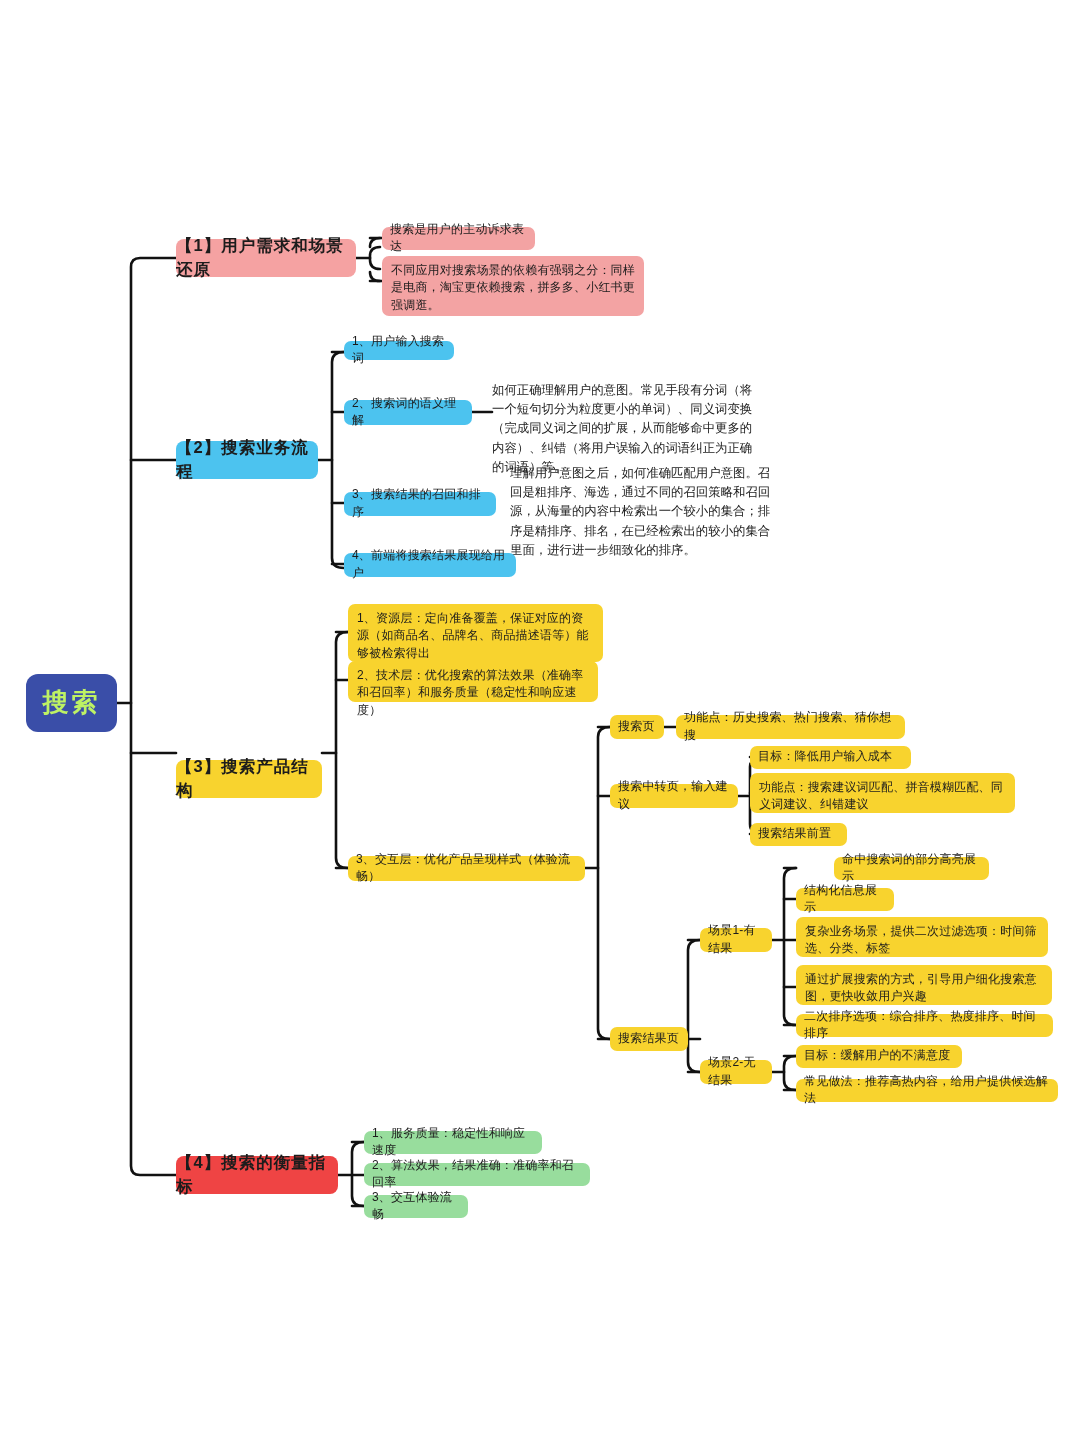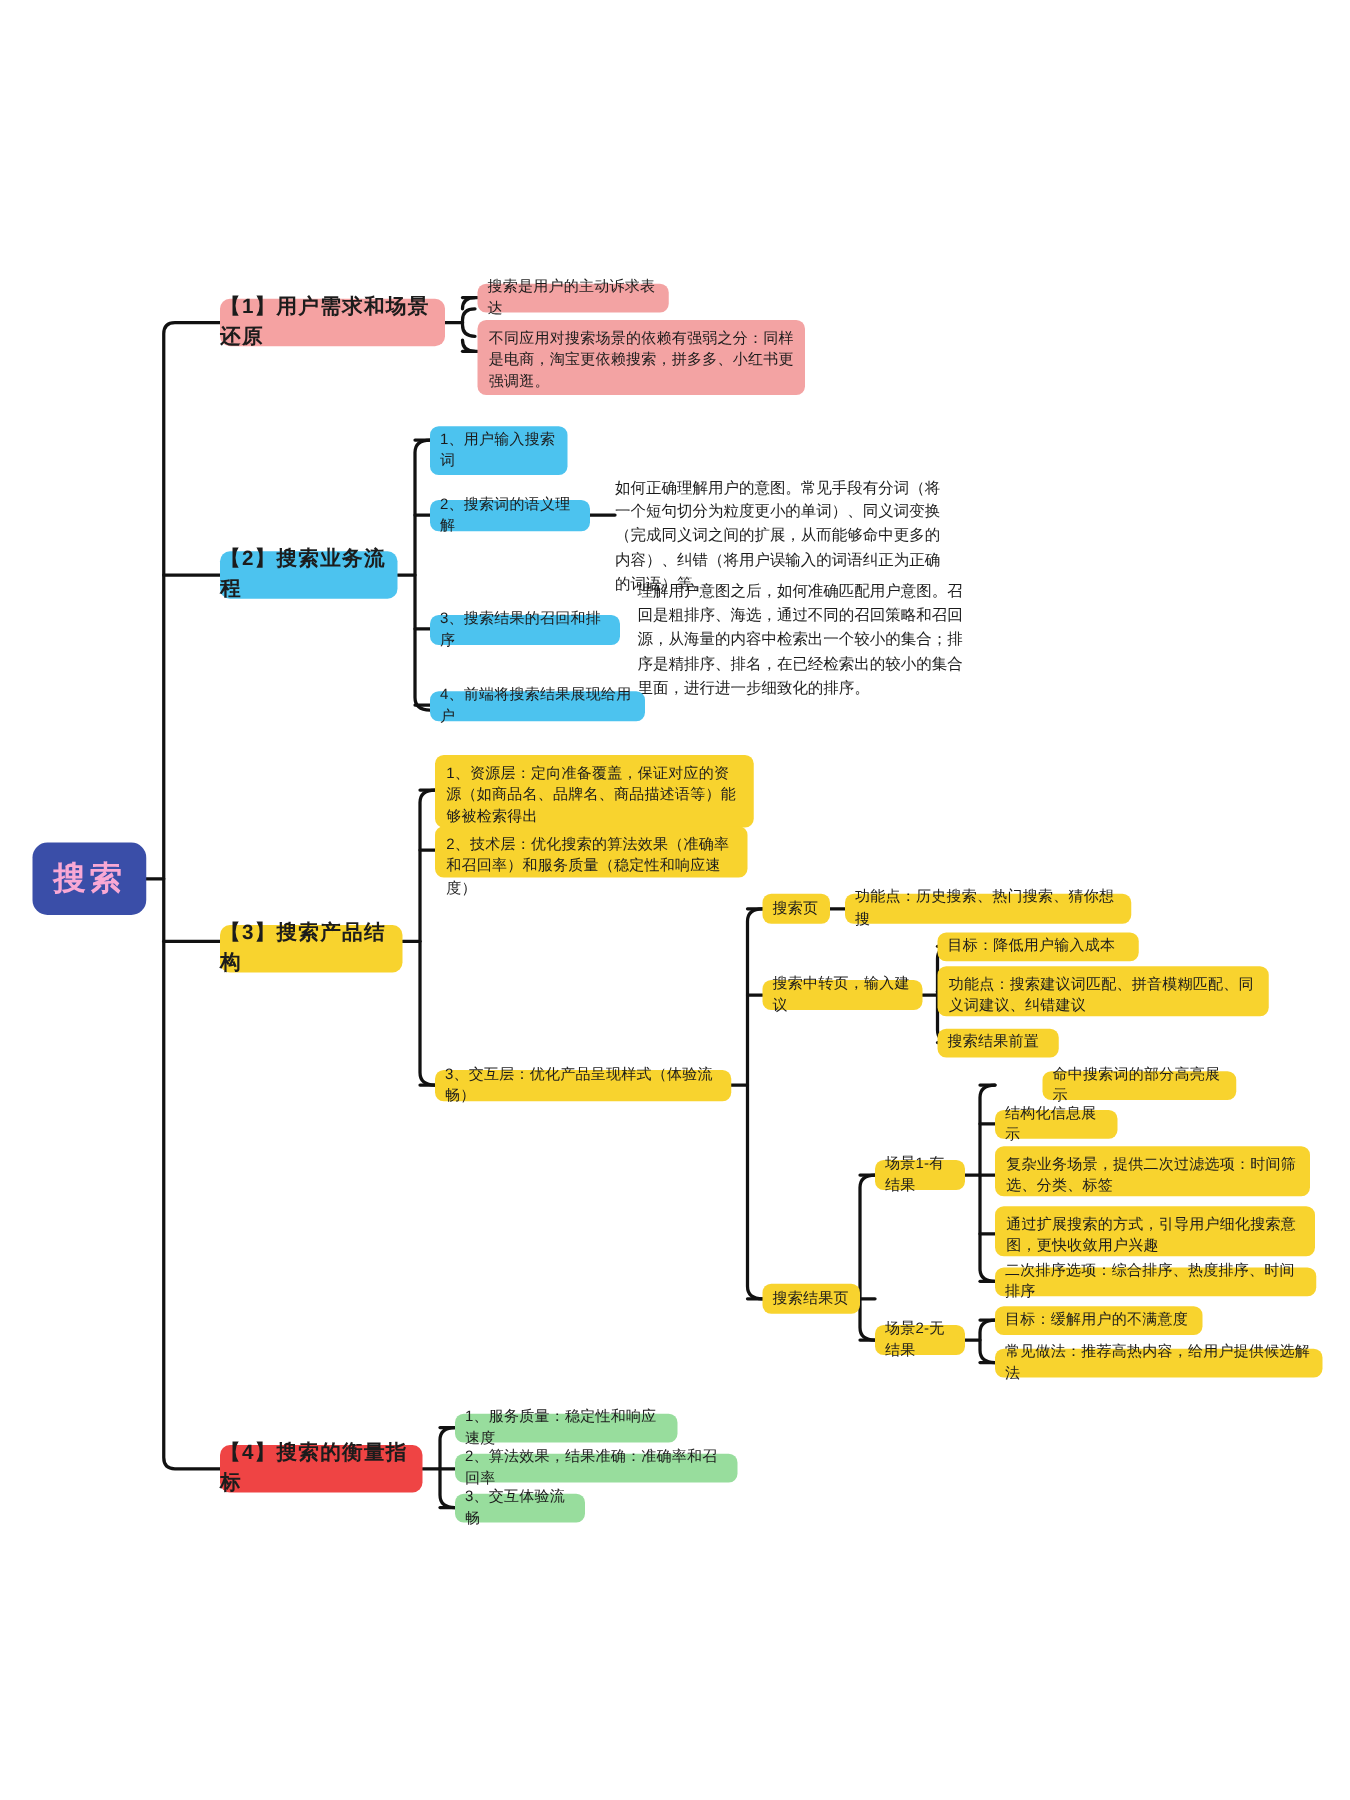--- a/index.html
+++ b/index.html
@@ -20,21 +20,21 @@
     border-radius:7px;
     line-height:1.45;
     letter-spacing:.2px;
     white-space:pre-wrap;
     z-index:5;
   }
 
   
   .root{
     background:#3a4ea8;
-    color:#f9a8d4;
+    color:#bef264;
     font-size:26px;
     font-weight:bold;
     letter-spacing:3px;
     border-radius:12px;
     display:flex;align-items:center;justify-content:center;
   }
 
   
   .topic{
     font-size:16.5px;
@@ -153,31 +153,31 @@
   <div class="node root" style="left:26px;top:674px;width:91px;height:58px;">搜索</div>
 
   <div class="node topic pink" style="left:176px;top:239px;width:180px;height:38px;">【1】用户需求和场景还原</div>
 
   <div class="node leaf pink" style="left:382px;top:227px;width:153px;height:23px;">搜索是用户的主动诉求表达</div>
 
   <div class="node leaf pink multiline" style="left:382px;top:256px;width:262px;height:60px;">不同应用对搜索场景的依赖有强弱之分：同样是电商，淘宝更依赖搜索，拼多多、小红书更强调逛。</div>
 
   <div class="node topic blue" style="left:176px;top:441px;width:142px;height:38px;">【2】搜索业务流程</div>
 
-  <div class="node leaf blue" style="left:344px;top:341px;width:110px;height:39px;">1、用户输入搜索词</div>
+  <div class="node leaf blue" style="left:344px;top:341px;width:110px;height:19px;">1、用户输入搜索词</div>
 
   <div class="node leaf blue" style="left:344px;top:400px;width:128px;height:25px;">2、搜索词的语义理解</div>
   <div class="plain" style="left:492px;top:381px;width:272px;">如何正确理解用户的意图。常见手段有分词（将一个短句切分为粒度更小的单词）、同义词变换（完成同义词之间的扩展，从而能够命中更多的内容）、纠错（将用户误输入的词语纠正为正确的词语）等。</div>
 
   <div class="node leaf blue" style="left:344px;top:492px;width:152px;height:24px;">3、搜索结果的召回和排序</div>
   <div class="plain" style="left:510px;top:464px;width:262px;">理解用户意图之后，如何准确匹配用户意图。召回是粗排序、海选，通过不同的召回策略和召回源，从海量的内容中检索出一个较小的集合；排序是精排序、排名，在已经检索出的较小的集合里面，进行进一步细致化的排序。</div>
 
   <div class="node leaf blue" style="left:344px;top:553px;width:172px;height:24px;">4、前端将搜索结果展现给用户</div>
 
-  <div class="node topic yellow" style="left:176px;top:740px;width:146px;height:38px;">【3】搜索产品结构</div>
+  <div class="node topic yellow" style="left:176px;top:760px;width:146px;height:38px;">【3】搜索产品结构</div>
 
   <div class="node leaf yellow multiline" style="left:348px;top:604px;width:255px;height:58px;">1、资源层：定向准备覆盖，保证对应的资源（如商品名、品牌名、商品描述语等）能够被检索得出</div>
 
   <div class="node leaf yellow multiline" style="left:348px;top:661px;width:250px;height:41px;">2、技术层：优化搜索的算法效果（准确率和召回率）和服务质量（稳定性和响应速度）</div>
 
   <div class="node leaf yellow" style="left:348px;top:856px;width:237px;height:25px;">3、交互层：优化产品呈现样式（体验流畅）</div>
 
   <div class="node leaf yellow" style="left:610px;top:715px;width:54px;height:24px;">搜索页</div>
   <div class="node leaf yellow" style="left:676px;top:715px;width:229px;height:24px;">功能点：历史搜索、热门搜索、猜你想搜</div>
 

